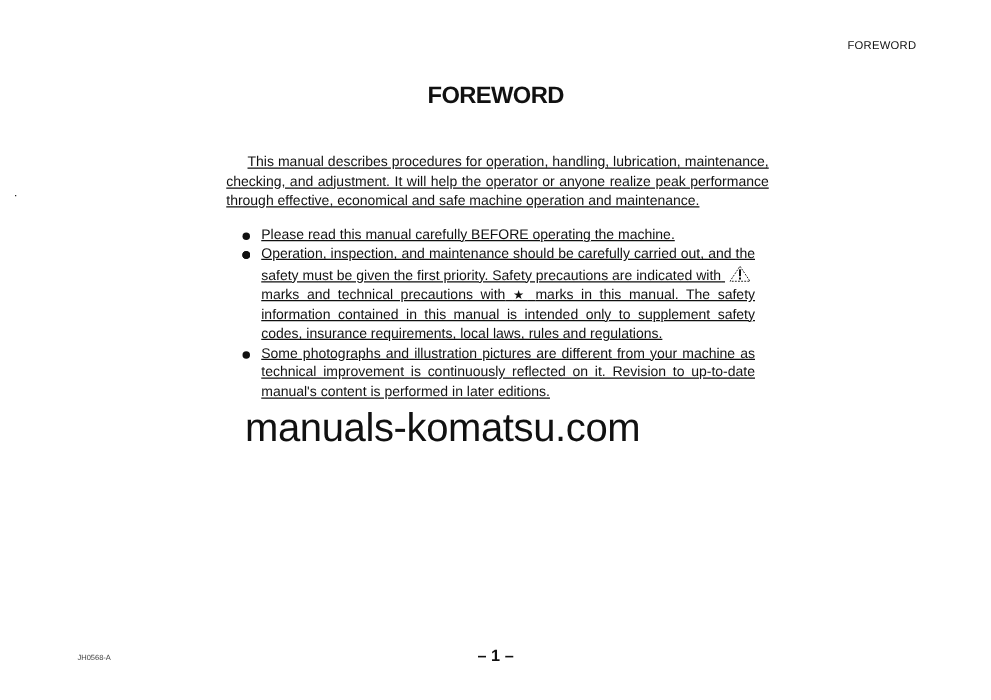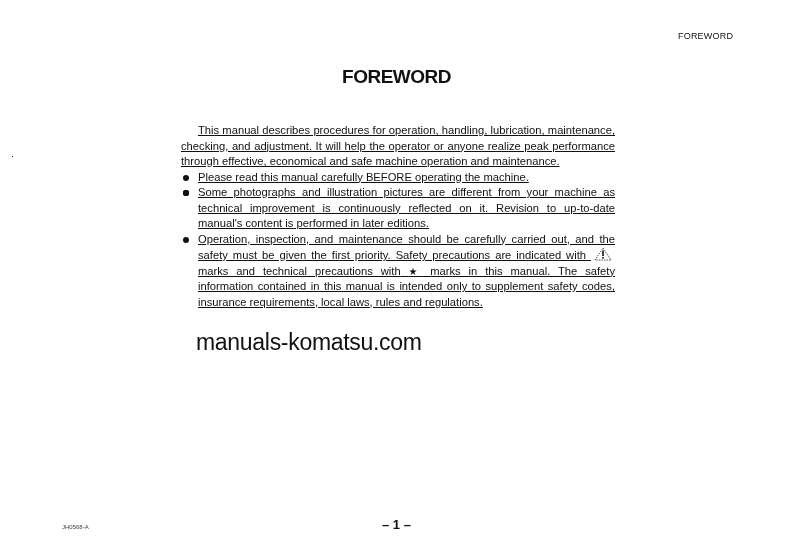--- a/index.html
+++ b/index.html
@@ -18,36 +18,36 @@
     .page-title {
       position: absolute; top: 66px; left: 0; width: 793px;
       text-align: center;
       font-size: 19px; font-weight: bold; letter-spacing: -0.5px;
     }
     .body-text {
       position: absolute; top: 123px; left: 181px; width: 434px;
       font-size: 11.2px; line-height: 15.5px; text-decoration: underline;
     }
     .para { text-indent: 17px; text-align: justify; text-align-last: left; margin: 0; }
-    .bullets { list-style: none; margin: 0; padding: 0; }
+    .bullets { list-style: none; margin: 11px; padding: 0; }
     .bullet-item {
       position: relative; padding-left: 17px; text-align: justify; margin: 0;
     }
     .bullet-dot {
       position: absolute; left: 2px; top: 5px;
       width: 6px; height: 6px; border-radius: 50%; background: #111;
     }
     .warn-icon {
       display: inline-block; width: 18px; height: 14px; vertical-align: -2px;
       margin: 0 3px;
     }
     .star-icon { font-size: 10px; }
     .watermark {
       position: absolute; top: 330px; left: 196px;
-      font-size: 23px; color: #111; letter-spacing: -0.3px;
+      font-size: 32px; color: #111; letter-spacing: -0.3px;
       font-family: "Liberation Sans", sans-serif;
       line-height: 25px;
     }
     .doc-code {
       position: absolute; top: 524px; left: 62px;
       font-size: 6px; color: #444;
     }
     .page-number {
       position: absolute; top: 517px; left: 0; width: 793px; text-align: center;
       font-size: 13px; font-weight: bold;
@@ -73,33 +73,33 @@
       <span>Please read this manual carefully BEFORE operating the machine.</span>
     </li>
     <li class="bullet-item">
       <span class="bullet-dot"></span>
     </li>
     <li class="bullet-item">
       <span class="bullet-dot"></span>
     </li>
     <li class="bullet-item">
       <span class="bullet-dot"></span>
-      <span>Some photographs and illustration pictures are different from your machine as technical improvement is continuously reflected on it. Revision to up-to-date manual's content is performed in later editions.</span>
-    </li>
-    <li class="bullet-item">
-      <span class="bullet-dot"></span>
       <span>Operation, inspection, and maintenance should be carefully carried out, and the safety must be given the first priority. Safety precautions are indicated with</span>
       <svg class="warn-icon" viewBox="0 0 18 14">
         <path d="M9 1 L17 13 L1 13 Z" fill="none" stroke="#222" stroke-width="0.8" stroke-dasharray="1.5 1"></path>
         <rect x="8.2" y="3.5" width="1.6" height="5.5" fill="#111"></rect>
         <rect x="8.2" y="10" width="1.6" height="1.6" fill="#111"></rect>
       </svg>
       <span>marks and technical precautions with</span>
       <span class="star-icon">★</span>
       <span>marks in this manual. The safety information contained in this manual is intended only to supplement safety codes, insurance requirements, local laws, rules and regulations.</span>
     </li>
+    <li class="bullet-item">
+      <span class="bullet-dot"></span>
+      <span>Some photographs and illustration pictures are different from your machine as technical improvement is continuously reflected on it. Revision to up-to-date manual's content is performed in later editions.</span>
+    </li>
   </ul>
 </div>
 
 <div class="watermark">manuals-komatsu.com</div>
 
 <div class="doc-code">JH0568-A</div>
 <div class="page-number">– 1 –</div>
 
 </body></html>

